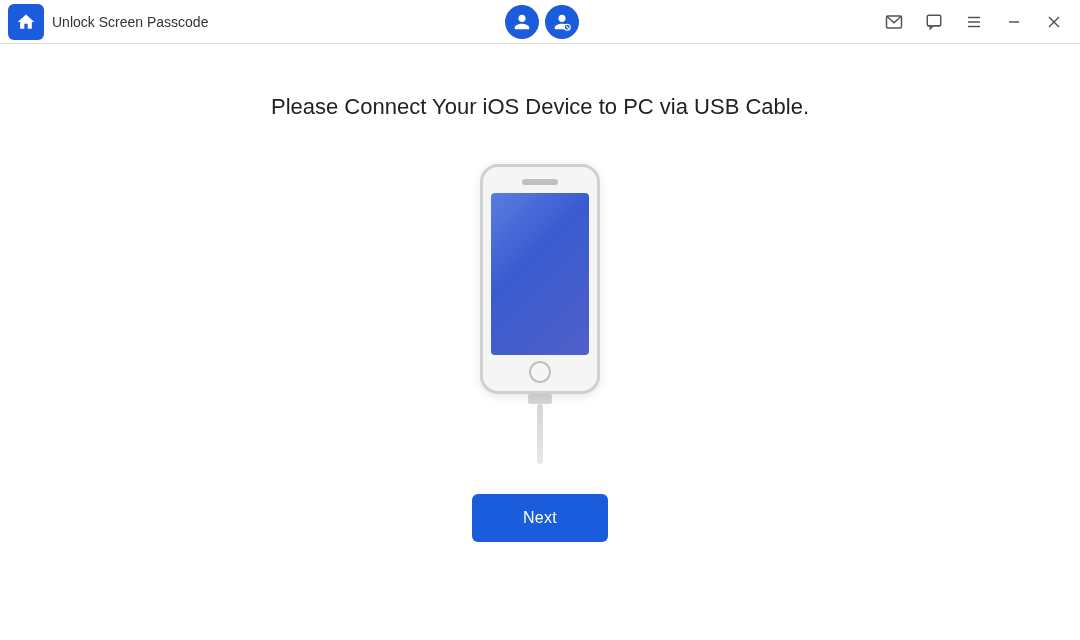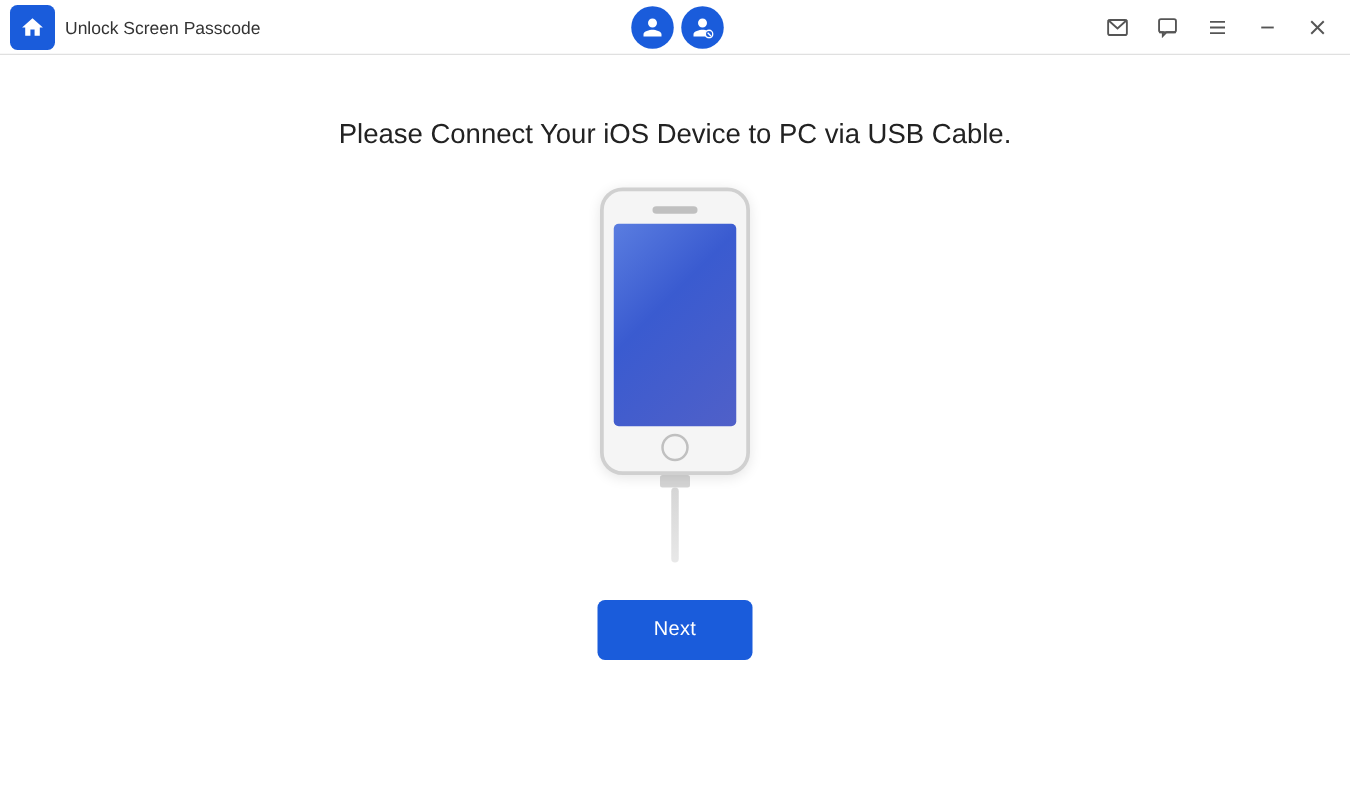--- a/index.html
+++ b/index.html
@@ -97,21 +97,21 @@
       align-items: center;
       justify-content: flex-start;
       padding-top: 50px;
       background: #fff;
     }
 
     .connect-heading {
       font-size: 22px;
       color: #222;
       font-weight: 400;
-      margin-bottom: 30px;
+      margin-bottom: 44px;
       text-align: center;
     }
 
     
     .phone-wrapper {
       display: flex;
       flex-direction: column;
       align-items: center;
       margin-bottom: 30px;
     }
@@ -165,21 +165,21 @@
     }
     .cable-line {
       width: 6px;
       height: 60px;
       background: linear-gradient(to bottom, #d5d5d5, #e8e8e8);
       border-radius: 3px;
     }
 
     
     .next-btn {
-      width: 124px;
+      width: 136px;
       height: 48px;
       background: #1a5cdb;
       color: #fff;
       border: none;
       border-radius: 6px;
       font-size: 16px;
       cursor: pointer;
       font-weight: 500;
       letter-spacing: 0.3px;
     }

